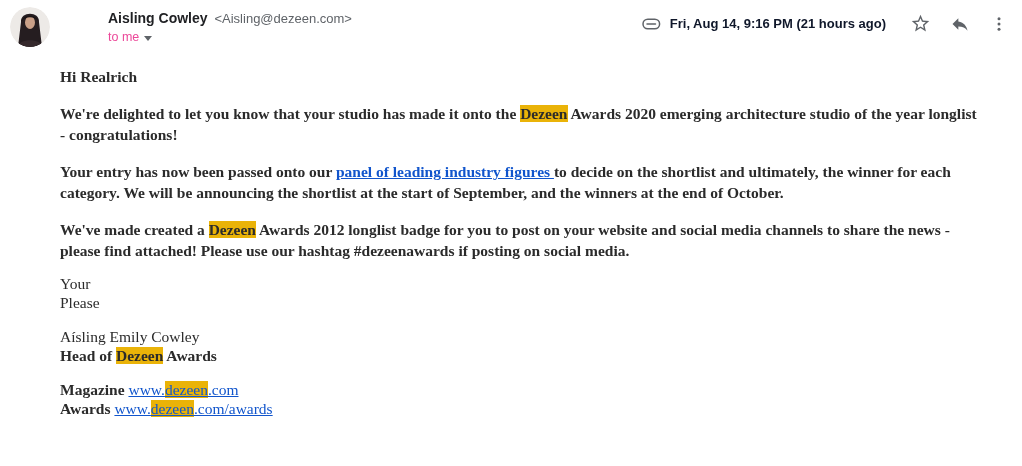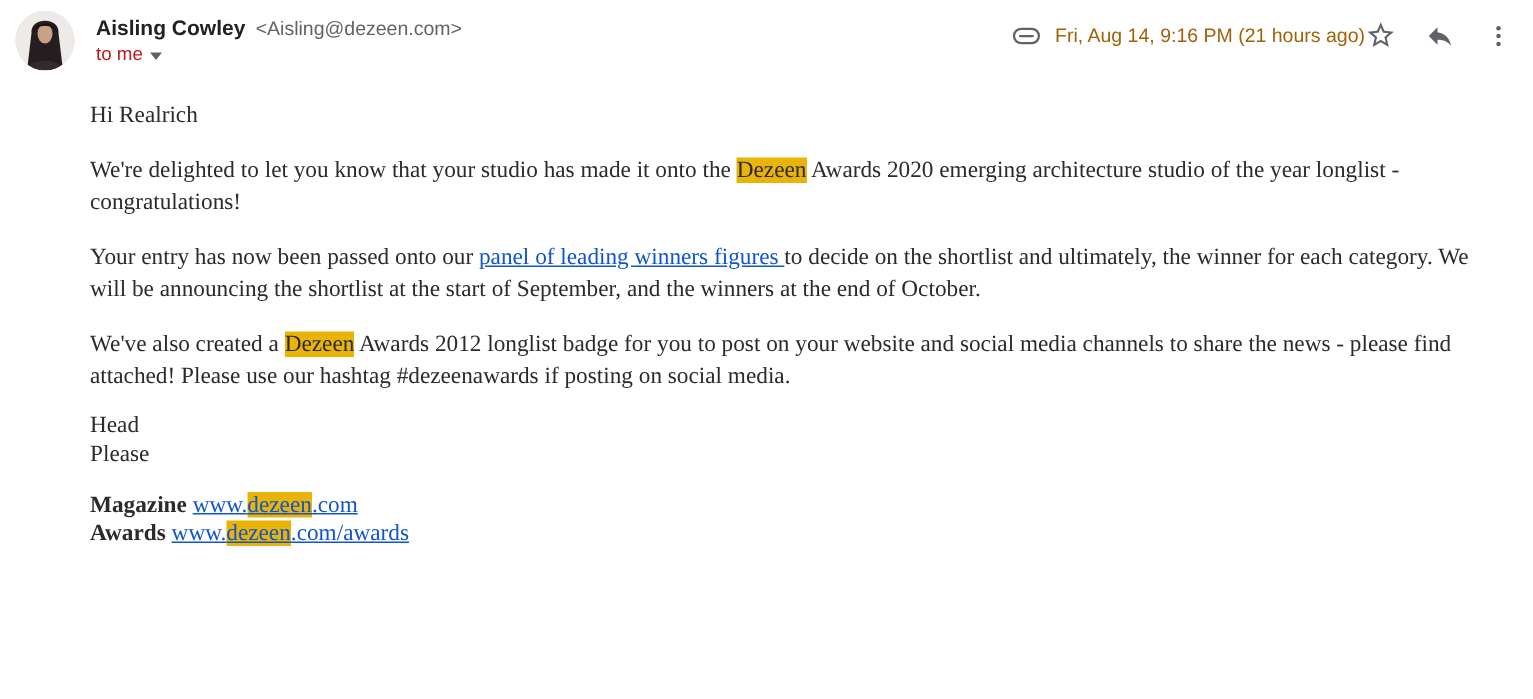--- a/index.html
+++ b/index.html
@@ -5,73 +5,74 @@
   * { box-sizing: border-box; margin: 0; padding: 0; }
   html, body { width: 1022px; height: 466px; background: #ffffff; overflow: hidden; }
   body { font-family: "Liberation Sans", sans-serif; }
 
   
   .header {
     display: flex;
     align-items: flex-start;
     padding: 7px 14px 0 10px;
     height: 50px;
+    gap: 44px;
   }
   .avatar {
     width: 40px; height: 40px;
     border-radius: 50%;
     overflow: hidden;
     flex: 0 0 40px;
   }
   .sender-block { margin-left: 14px; flex: 1 1 auto; padding-top: 3px; }
   .sender-line { font-size: 14px; line-height: 17px; }
   .sender-name { font-weight: bold; color: #202124; }
   .sender-email { color: #5f6368; font-size: 13px; margin-left: 3px; }
   .to-line {
     margin-top: 2px;
     font-size: 12.5px;
-    color: #b91c1c;
+    color: #ec4899;
     display: inline-flex;
     align-items: center;
     gap: 5px;
     cursor: pointer;
   }
   .chev {
     width: 0; height: 0;
     border-left: 4.5px solid transparent;
     border-right: 4.5px solid transparent;
     border-top: 5px solid #5f6368;
     display: inline-block;
     margin-top: 2px;
   }
   .meta {
     display: flex;
     align-items: center;
     padding-top: 6px;
     color: #5f6368;
   }
   .clip-icon { margin-right: 9px; display: inline-flex; }
-  .timestamp { font-size: 13px; white-space: nowrap; color: #a16207; }
+  .timestamp { font-size: 13px; white-space: nowrap; margin-right: 24px; color: #0f172a; font-weight: bold; }
   .iconbtn {
     background: none; border: none; cursor: pointer;
     display: inline-flex; align-items: center; justify-content: center;
     padding: 0; margin: 0;
   }
   .star-btn  { margin-right: 19px; }
   .reply-btn { margin-right: 20px; }
 
   
   .email-body {
     margin: 9px 0 0 60px;
     width: 924px;
     font-family: "Liberation Serif", serif;
     font-size: 15.5px;
     color: #2b2b2b;
   }
-  .email-body p { line-height: 21px; margin: 16px 0 13px 0; }
+  .email-body p { line-height: 21px; margin: 16px 0 13px 0; font-weight: bold; }
   .hl { background: #eab308; }
   a.lnk { color: #1155cc; text-decoration: underline; cursor: pointer; }
   a.lnk .hl { color: #1155cc; }
   .group { margin: 0 0 15px 0; }
   .group .line { line-height: 19px; }
   .b { font-weight: bold; }
 </style>
 </head>
 <body>
 
@@ -135,30 +136,34 @@
     </div>
   </div>
 
   <div class="email-body">
 
     <p><span>Hi Realrich</span></p>
 
     <p><span>We're delighted to let you know that your studio has made it onto the </span><span class="hl">Dezeen</span><span> Awards 2020 emerging architecture studio of the year longlist - congratulations!</span></p>
 
 
-    <p><span>Your entry has now been passed onto our </span><a class="lnk">panel of leading winners figures </a><span>to decide on the shortlist and ultimately, the winner for each category. We will be announcing the shortlist at the start of September, and the winners at the end of October.</span></p>
+    <p><span>Your entry has now been passed onto our </span><a class="lnk">panel of leading industry figures </a><span>to decide on the shortlist and ultimately, the winner for each category. We will be announcing the shortlist at the start of September, and the winners at the end of October.</span></p>
 
-    <p><span>We've also created a </span><span class="hl">Dezeen</span><span> Awards 2012 longlist badge for you to post on your website and social media channels to share the news - please find attached! Please use our hashtag #dezeenawards if posting on social media.</span></p>
+    <p><span>We've made created a </span><span class="hl">Dezeen</span><span> Awards 2012 longlist badge for you to post on your website and social media channels to share the news - please find attached! Please use our hashtag #dezeenawards if posting on social media.</span></p>
 
 
     <div class="group">
-      <div class="line">Head</div>
+      <div class="line">Your</div>
       <div class="line">Please</div>
     </div>
 
+    <div class="group">
+      <div class="line">Aísling Emily Cowley</div>
+      <div class="line b"><span>Head of </span><span class="hl">Dezeen</span><span> Awards</span></div>
+    </div>
 
     <div class="group">
       <div class="line"><span class="b">Magazine</span> <a class="lnk"><span>www.</span><span class="hl">dezeen</span><span>.com</span></a></div>
       <div class="line"><span class="b">Awards</span> <a class="lnk"><span>www.</span><span class="hl">dezeen</span><span>.com/awards</span></a></div>
 
     </div>
 
   </div>
 </div>
 

